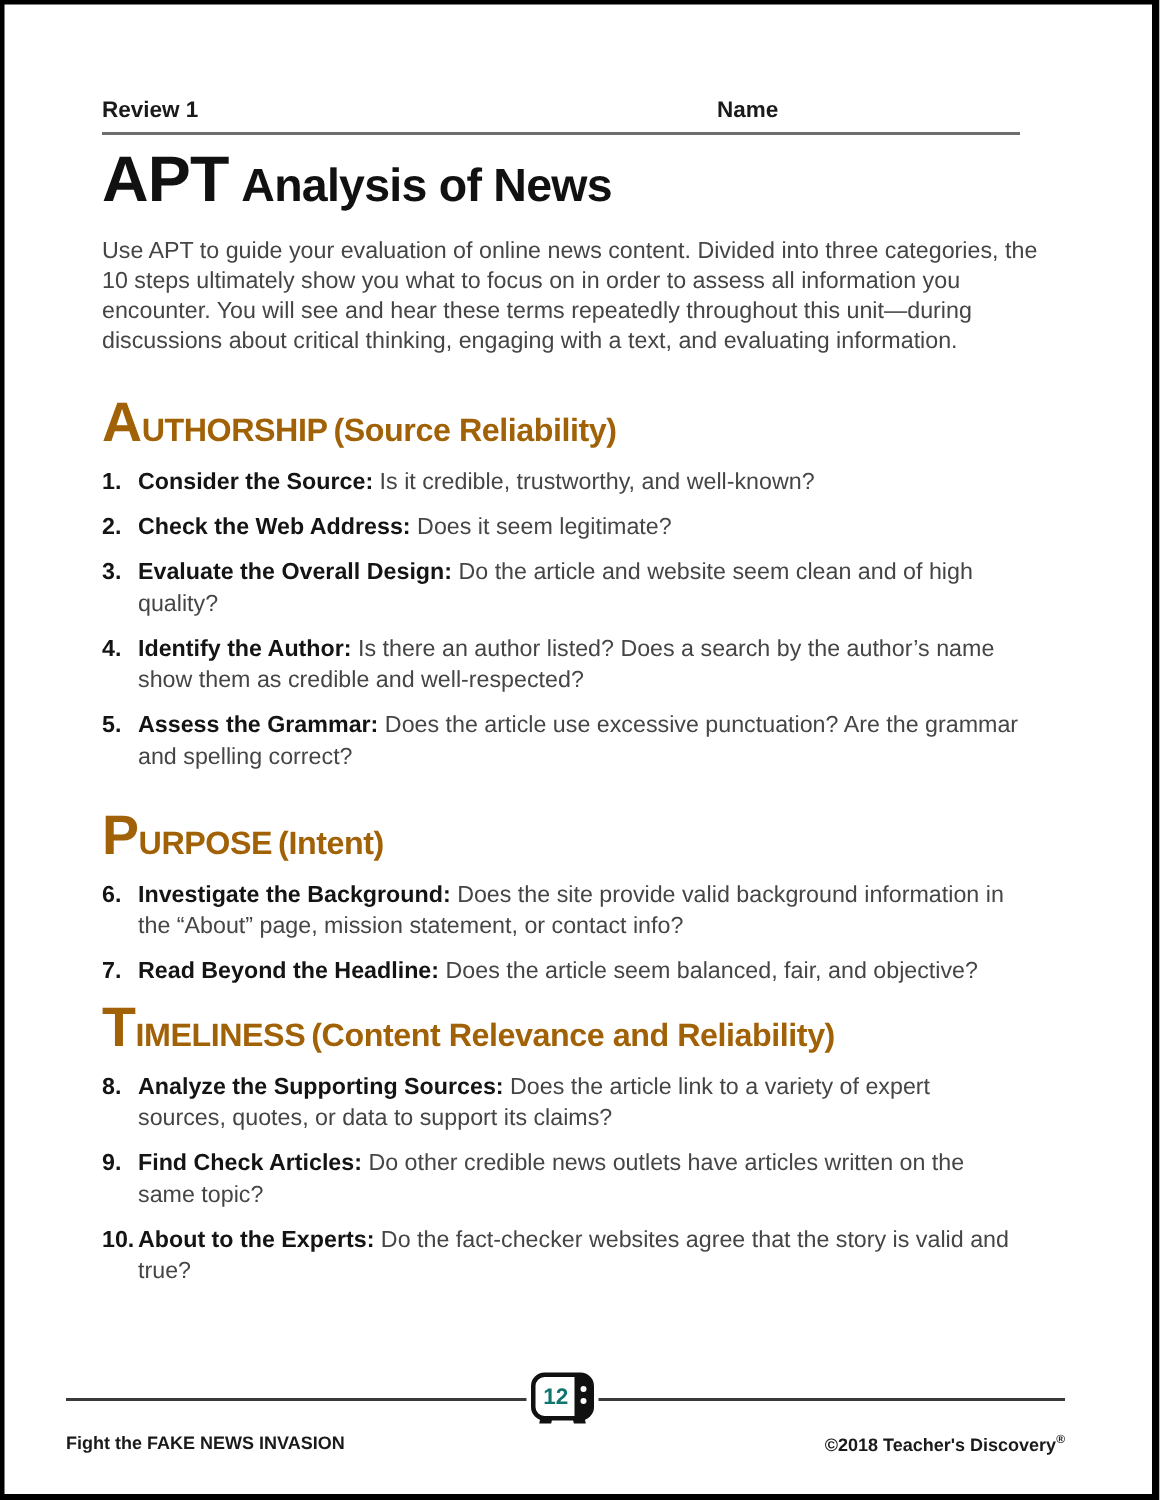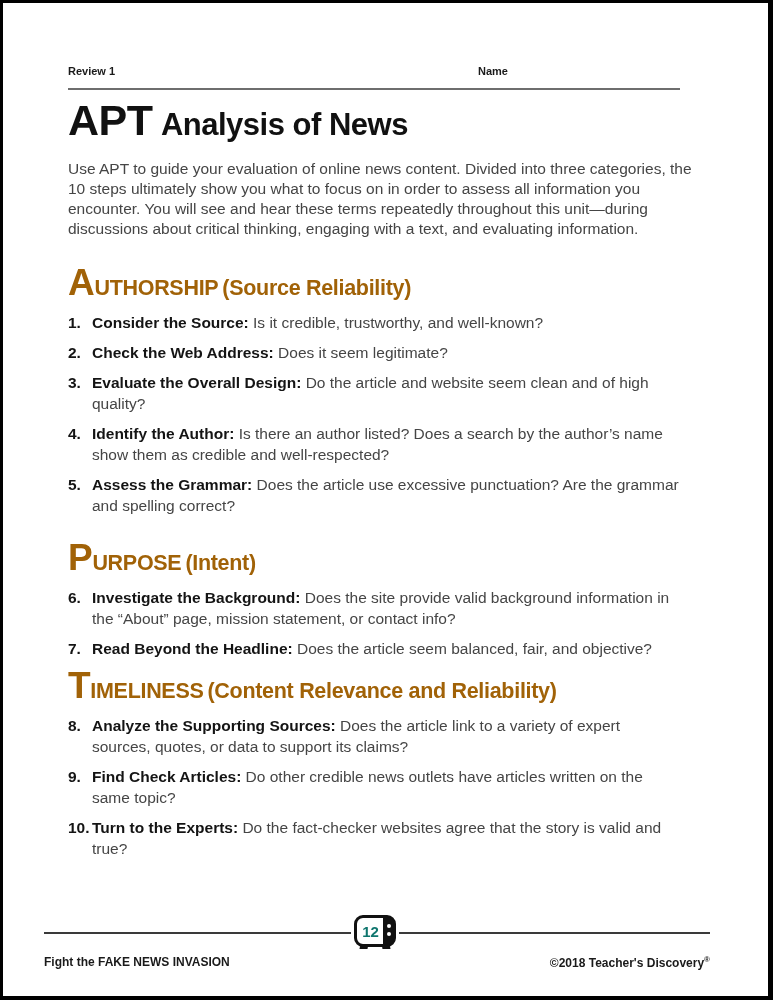--- a/index.html
+++ b/index.html
@@ -21,21 +21,21 @@
 
   .content {
     padding: 0 88px 0 65px;
   }
 
   
   .header-row {
     position: relative;
     margin-top: 62px;
     height: 18px;
-    font-size: 11px;
+    font-size: 15px;
     font-weight: bold;
     color: #1a1a1a;
   }
   .name-label { position: absolute; left: 410px; top: 0; }
   .header-rule {
     margin-top: 5px;
     width: 612px;
     height: 2px;
     background: #6e6e6e;
   }
@@ -226,21 +226,21 @@
         <div class="item">
           <div class="num">8.</div>
           <div class="body"><span class="label">Analyze the Supporting Sources:</span> <span class="desc">Does the article link to a variety of expert sources, quotes, or data to support its claims?</span></div>
         </div>
         <div class="item">
           <div class="num">9.</div>
           <div class="body"><span class="label">Find Check Articles:</span> <span class="desc">Do other credible news outlets have articles written on the same topic?</span></div>
         </div>
         <div class="item">
           <div class="num">10.</div>
-          <div class="body"><span class="label">Turn to the Experts:</span> <span class="desc">Do the fact-checker websites agree that the story is valid and true?</span></div>
+          <div class="body"><span class="label">About to the Experts:</span> <span class="desc">Do the fact-checker websites agree that the story is valid and true?</span></div>
         </div>
       </div>
     </div>
 
   </div>
 
   <div class="footer">
     <div class="footer-rule"></div>
     <div class="footer-texts">
       <span class="footer-left">Fight the FAKE NEWS INVASION</span>

